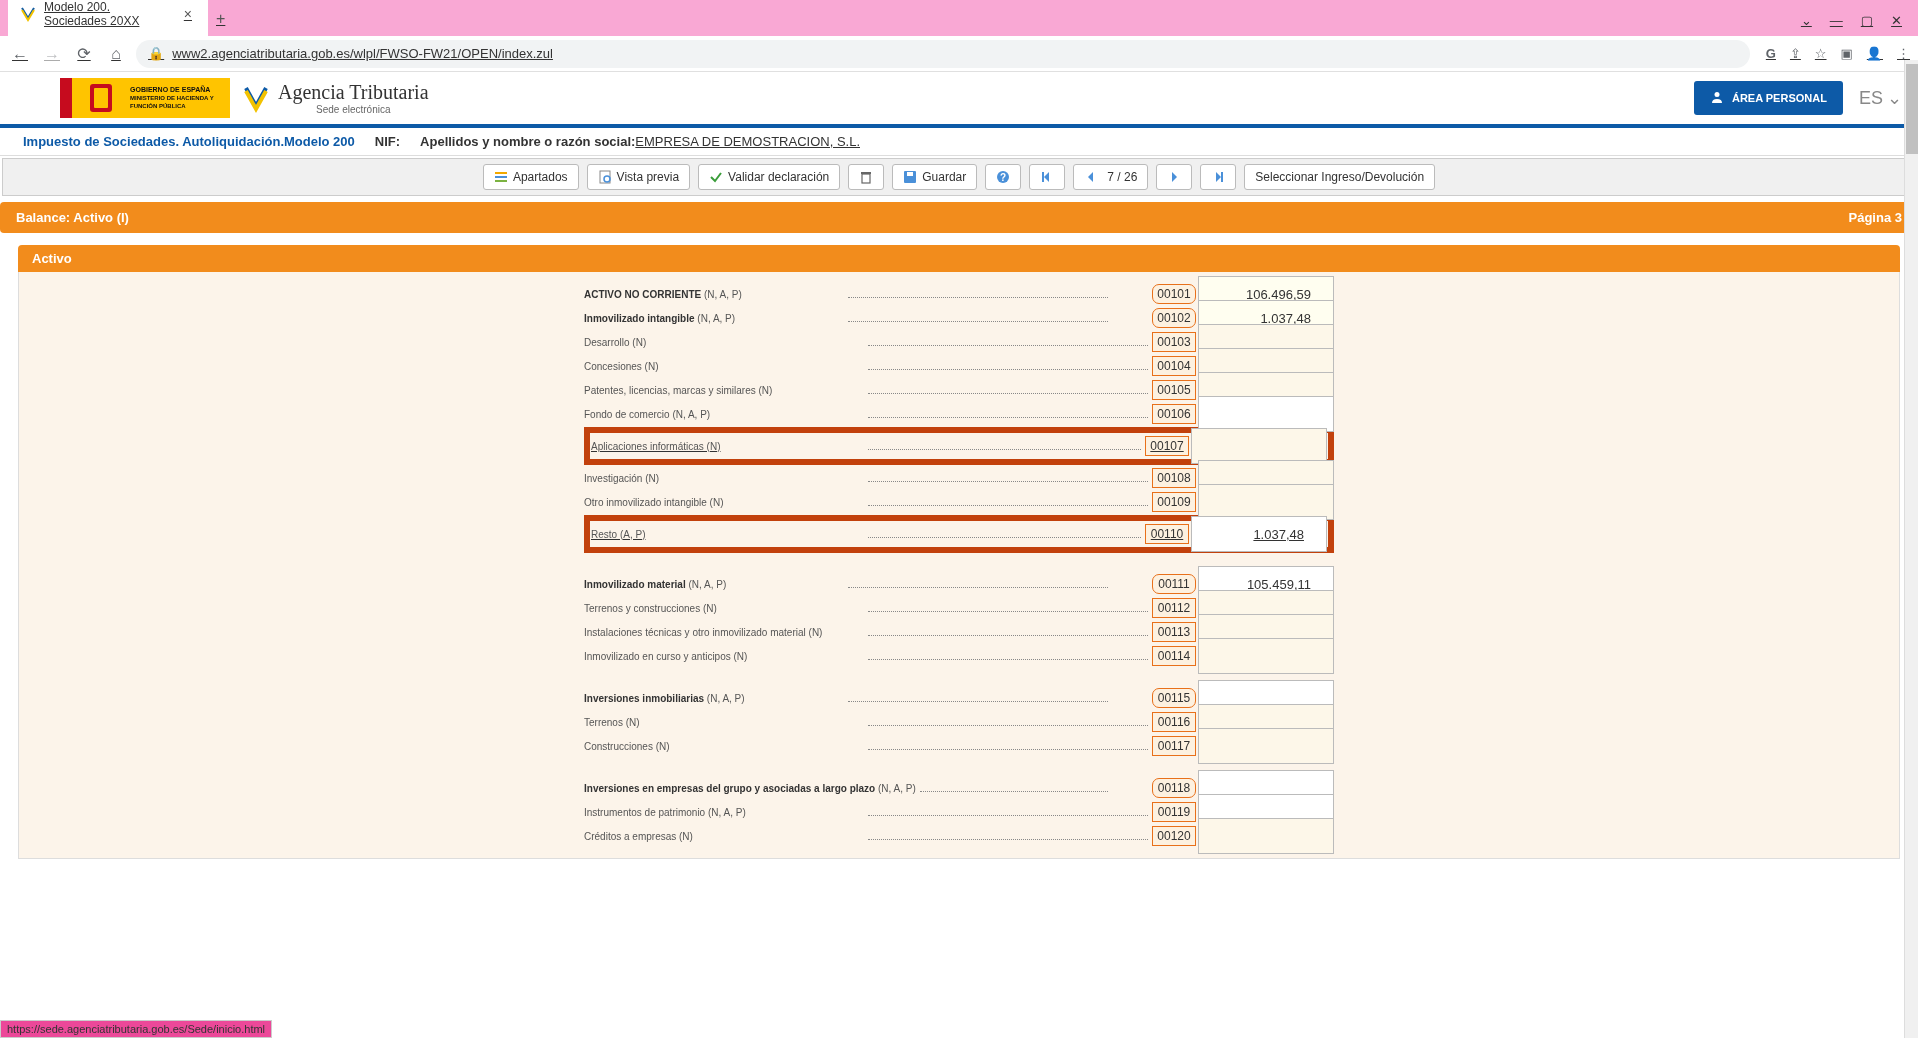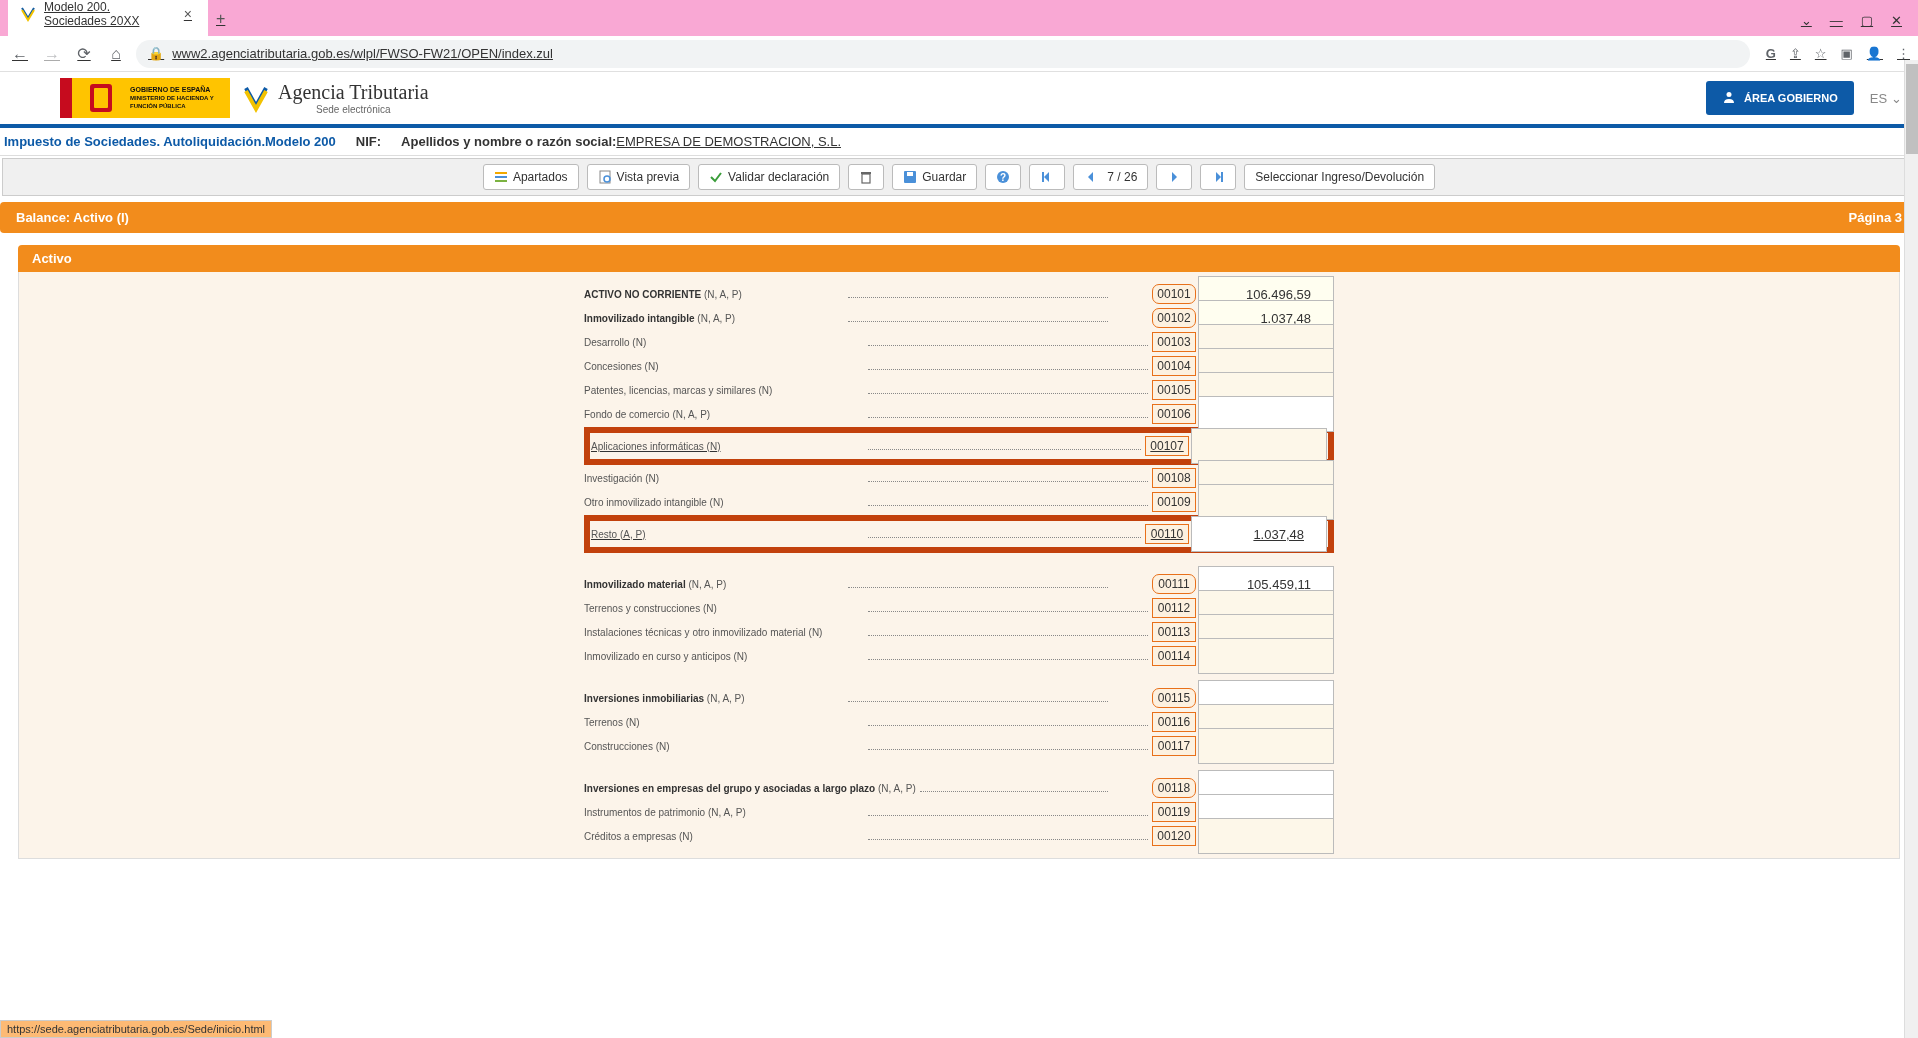--- a/index.html
+++ b/index.html
@@ -22,27 +22,27 @@
     
     
     .agency-header { display: flex; align-items: center; height: 52px; padding: 0 16px 0 60px; }
     .flag-box { width: 170px; height: 40px; display: flex; align-items: center; background: linear-gradient(90deg, #c60b1e 0 12px, #ffc400 12px 100%); position: relative; }
     .flag-text { margin-left: 70px; font-size: 7px; line-height: 1.1; color: #111; font-weight: bold; text-transform: uppercase; }
     .agency-logo-wrap { display: flex; align-items: center; gap: 8px; margin-left: 12px; }
     .agency-logo { width: 28px; height: 28px; }
     .agency-title { font-family: Georgia, serif; font-size: 20px; color: #333; }
     .agency-sub { font-size: 10px; color: #666; display: block; text-align: center; }
     .personal-btn { margin-left: auto; background: #0d5aa7; color: #fff; border-radius: 3px; padding: 9px 16px; display: flex; align-items: center; gap: 8px; font-weight: bold; font-size: 11px; cursor: pointer; }
-    .lang-select { margin-left: 16px; color: #888; display: flex; align-items: center; gap: 4px; font-size: 13px; cursor: pointer; }
+    .lang-select { margin-left: 16px; color: #888; display: flex; align-items: center; gap: 4px; font-size: 18px; cursor: pointer; }
     
     
     .sep-line { height: 4px; background: #0d5aa7; }
     
     
-    .page-title-row { padding: 6px 4px; font-size: 13px; display: flex; gap: 20px; color: #333; border-bottom: 1px solid #ddd; }
+    .page-title-row { padding: 6px 23px; font-size: 13px; display: flex; gap: 20px; color: #333; border-bottom: 1px solid #ddd; }
     .page-title-main { color: #0d5aa7; font-weight: bold; }
     .nif-label, .razon-label { font-weight: bold; }
     .razon-value { color: #333; font-weight: normal; text-decoration: underline; }
     
     
     .form-toolbar { background: #f0f0f0; border: 1px solid #ccc; padding: 5px; display: flex; justify-content: center; gap: 8px; margin: 2px; }
     .tb-btn { background: #fff; border: 1px solid #bbb; border-radius: 3px; padding: 5px 10px; display: flex; align-items: center; gap: 5px; font-size: 12px; cursor: pointer; color: #333; }
     .tb-btn .ic { width: 14px; height: 14px; display: inline-block; }
     .page-indicator { font-size: 12px; color: #333; padding: 0 4px; display: flex; align-items: center; }
     .select-ingreso { background: #fff; border: 1px solid #bbb; border-radius: 3px; padding: 5px 10px; font-size: 12px; cursor: pointer; }
@@ -61,21 +61,21 @@
     .dotted-line { flex: 1; border-bottom: 1px dotted #888; margin: 0 4px; height: 8px; }
     .code-box { border: 1px solid #e8701a; background: #fdf1e0; color: #333; font-size: 12px; padding: 2px 4px; width: 44px; text-align: center; margin-right: 2px; }
     .value-input { border: 1px solid #bbb; background: #fdf7e9; width: 136px; height: 36px; padding: 2px 22px; text-align: right; font-size: 13px; color: #333; }
     .value-input.white { background: #fff; }
     .value-input.total { background: #fffef0; border: 1px solid #bbb; }
     .code-col-shift { margin-left: 40px; border-radius: 7px; }
     .highlight-row { border: 6px solid #c2410c; padding: 1px; margin: 1px 0; text-decoration: underline; }
     .spacer { height: 18px; }
     
     
-    .status-bar { position: fixed; bottom: 0; left: 0; background: #fdba74; color: #333; font-size: 11px; padding: 2px 6px; border: 1px solid #ccc; }
+    .status-bar { position: fixed; bottom: 0; left: 0; background: #ec4899; color: #333; font-size: 11px; padding: 2px 6px; border: 1px solid #ccc; }
     
     
     .scrollbar-v { position: fixed; right: 0; top: 60px; bottom: 0; width: 14px; background: #f0f0f0; border-left: 1px solid #ddd; }
     .scrollbar-v .thumb { background: #c0c0c0; width: 12px; margin: 1px auto; height: 90px; border-radius: 0; margin-top: 4px; }
 
     svg { overflow: visible; }
   </style>
 </head>
 <body>
 
@@ -142,21 +142,21 @@
       <span class="agency-sub">Sede electrónica</span>
     </div>
   </div>
   <div class="personal-btn">
     <span>
       <svg width="14" height="14" viewBox="0 0 14 14" fill="#fff">
           <circle cx="7" cy="4.5" r="2.5"></circle>
           <path d="M2 13 Q2 9 7 9 Q12 9 12 13 Z"></path>
         </svg>
     </span>
-    <span>ÁREA GOBIERNO</span>
+    <span>ÁREA PERSONAL</span>
   </div>
   <div class="lang-select">
     <span>ES</span>
     <span>⌄</span>
   </div>
 </div>
 <div class="sep-line"></div>
 
 <div class="page-title-row">
   <span class="page-title-main">Impuesto de Sociedades. Autoliquidación.Modelo 200</span>

